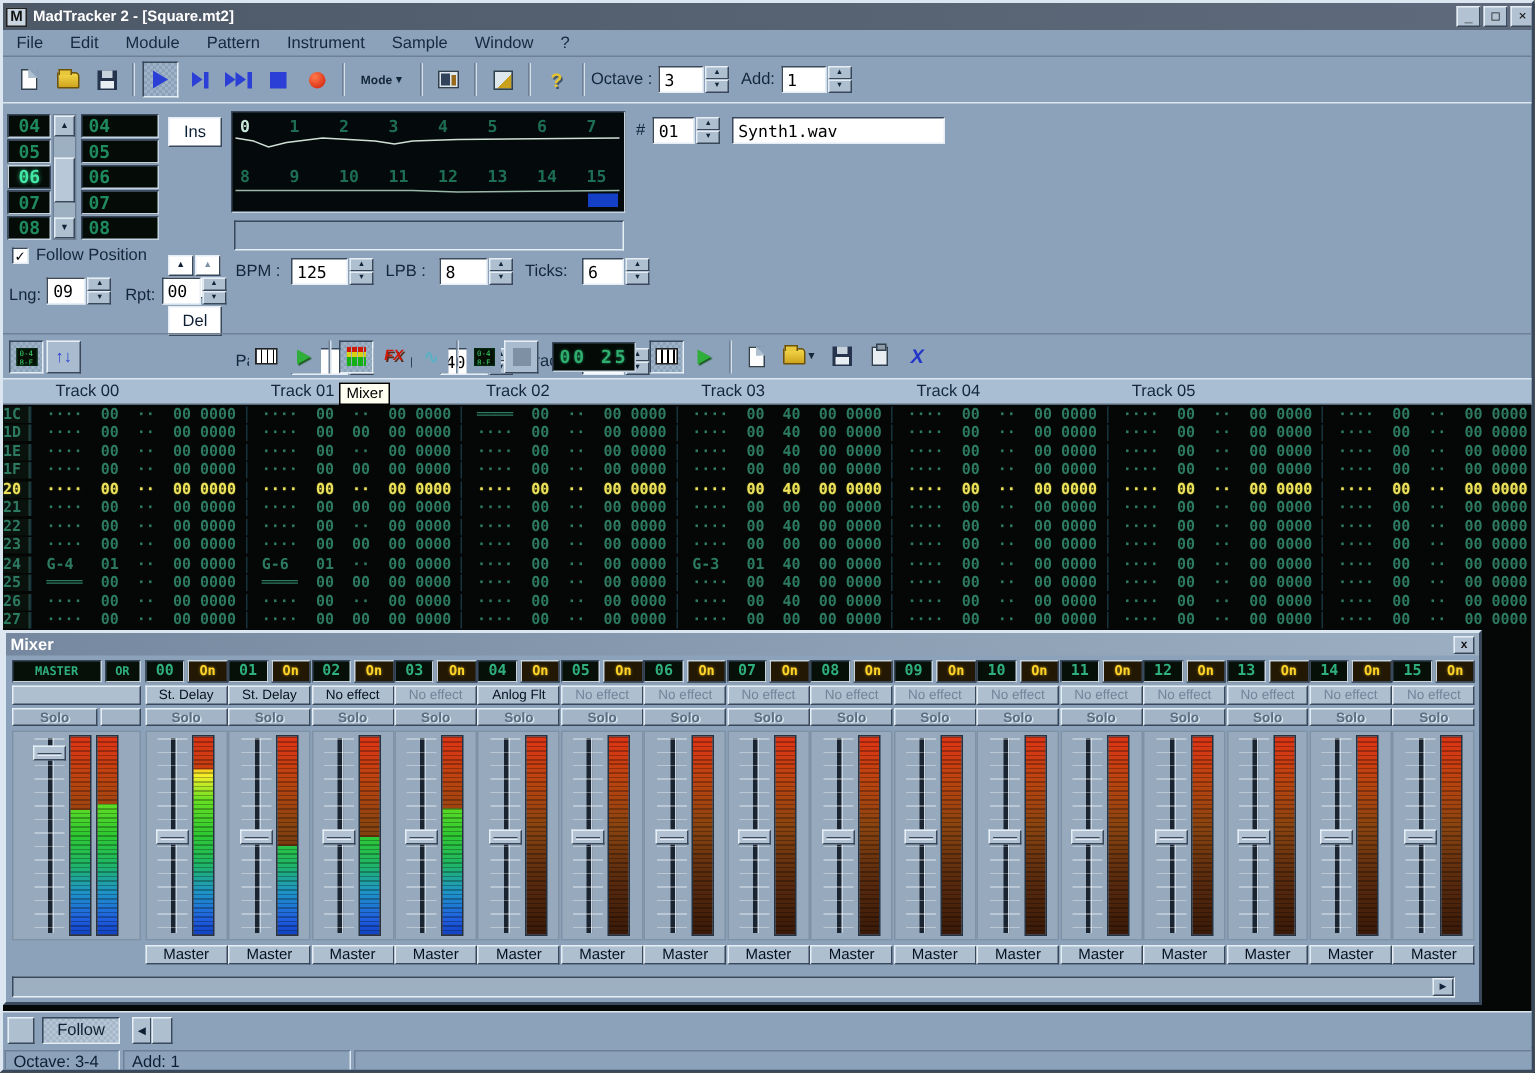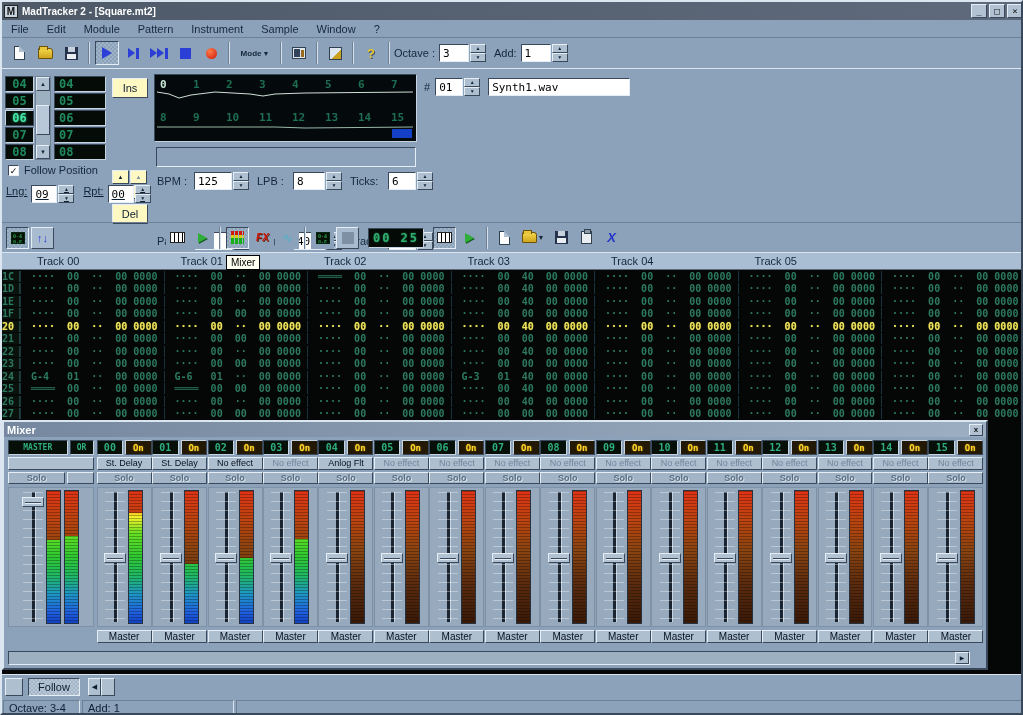--- a/index.html
+++ b/index.html
@@ -69,21 +69,21 @@
   .toppanel{position:absolute;left:0;top:67px;width:1023px;height:153px;}
   .led-cell{background:#050c08;border:1px solid;border-color:#39485a #c6d4e2 #c6d4e2 #39485a;
     color:#1f8a5e;font-family:"DejaVu Sans Mono",monospace;font-weight:bold;font-size:12px;
     display:flex;align-items:center;justify-content:center;}
   .led-cell.sel{color:#44e8a4;text-shadow:0 0 3px #2fae7e;border-color:#c6d4e2 #39485a #39485a #c6d4e2;}
   .vscroll{position:absolute;left:33px;top:7px;width:16px;height:84px;background:#9db0c2;
     border:1px solid #6e8095;display:flex;flex-direction:column;}
   .vscroll .arr{height:14px;background:#aebfd0;border:1px solid;border-color:#e6eef5 #39485a #39485a #e6eef5;
     font-size:6px;text-align:center;line-height:12px;color:#12243a;}
   .vscroll .thumb{height:30px;margin-top:14px;background:#b8c8d8;border:1px solid;border-color:#e6eef5 #39485a #39485a #e6eef5;}
-  .btn{background:#fef9c3;border:1px solid;border-color:#e6eef5 #39485a #39485a #e6eef5;
+  .btn{background:#ffffff;border:1px solid;border-color:#e6eef5 #39485a #39485a #e6eef5;
     color:#0e1f33;text-align:center;}
   .smallarrows{position:absolute;left:110px;top:101px;width:36px;display:grid;grid-template-columns:17px 17px;grid-gap:1px;}
   .smallarrows .btn{height:14px;font-size:6px;line-height:12px;}
   .smallarrows .dim{color:#7e90a4;}
   .chk{width:11px;height:11px;background:#fff;border:1px solid;border-color:#39485a #e6eef5 #e6eef5 #39485a;
     font-size:9px;line-height:10px;text-align:center;color:#000;margin-right:5px;}
   .chk:before{content:"✓";}
   .overview{position:absolute;left:152px;top:5px;width:263px;height:68px;background:#04090b;
     border:1px solid;border-color:#39485a #c6d4e2 #c6d4e2 #39485a;}
   .ovnum{position:absolute;color:#1d6e52;font-family:"DejaVu Sans Mono",monospace;font-weight:bold;font-size:11px;}
@@ -299,21 +299,21 @@
       <div class="btn dim">▲</div>
       <div class="btn">▼</div>
       <div class="btn dim">▼</div>
     </div>
     <div class="btn" style="position:absolute;left:110px;top:135px;width:36px;height:20px;line-height:18px;">Del</div>
 
     <div style="position:absolute;left:6px;top:95px;display:flex;align-items:center;">
       <span class="chk"></span>
       <span class="lbl">Follow Position</span>
     </div>
-    <div style="position:absolute;left:4px;top:116px;display:flex;align-items:flex-start;text-decoration:underline;">
+    <div style="position:absolute;left:4px;top:116px;display:flex;align-items:flex-end;">
       <span class="lbl">Lng:</span>
       <span style="width:4px"></span>
       <div class="field" style="width:26px">09</div>
       <div class="spin">
           <i class="up"></i>
           <i class="dn"></i>
         </div>
       <span style="width:9px"></span>
       <span class="lbl">Rpt:</span>
       <span style="width:4px"></span>

